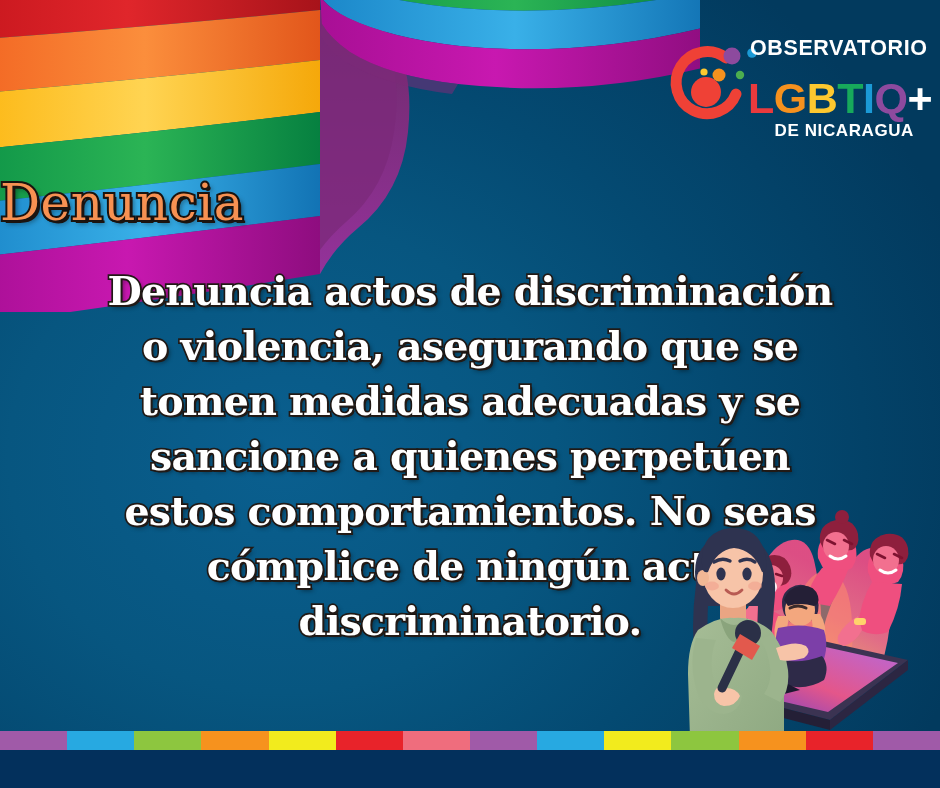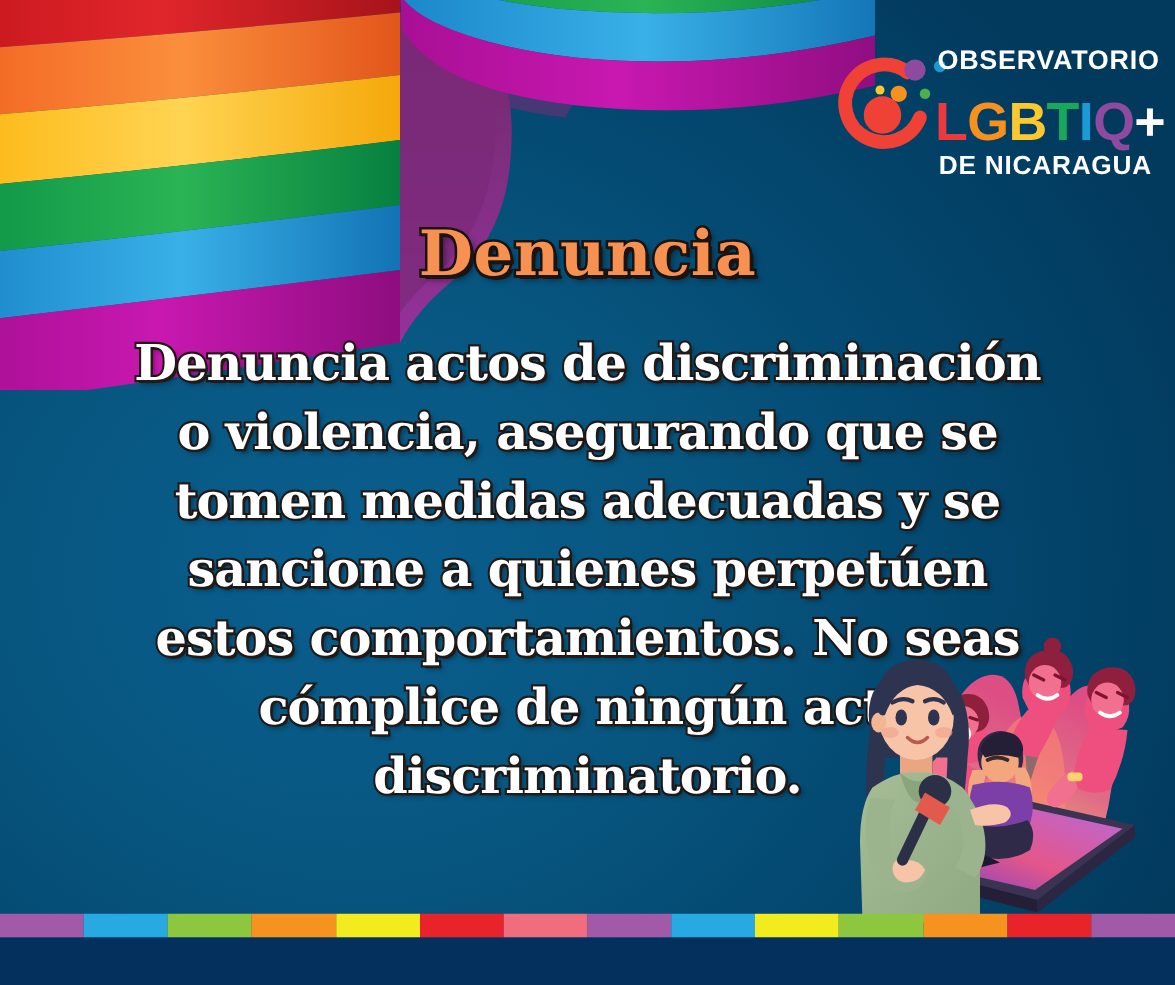--- a/index.html
+++ b/index.html
@@ -63,39 +63,38 @@
   }
   .logo-line-mid {
     font-size: 43px;
     font-weight: 700;
     letter-spacing: -0.5px;
     line-height: 1.02;
     white-space: nowrap;
     margin-top: 17px;
   }
   .logo-line-bot {
-    font-size: 21px;
+    font-size: 17px;
     font-weight: 700;
     letter-spacing: 0.6px;
     line-height: 1;
     white-space: nowrap;
     margin-top: 2px;
-    margin-left: 3px;
+    margin-left: 20px;
   }
   .logo-line-mid span { display: inline; }
 
   
   #headline {
     position: absolute;
     left: 0;
     top: 178px;
     width: 940px;
-    text-align: center;
     font-family: "DejaVu Serif", serif;
-    font-weight: 700;
+    font-weight: 400;
     font-size: 50px;
     line-height: 1;
     color: #f79152;
     letter-spacing: 0.5px;
     -webkit-text-stroke: 4px #1b1410;
     paint-order: stroke fill;
     text-shadow:
        3px 3px 0 #1b1410,
       -1px 2px 0 #1b1410,
        4px 4px 5px rgba(0,0,0,0.45);

